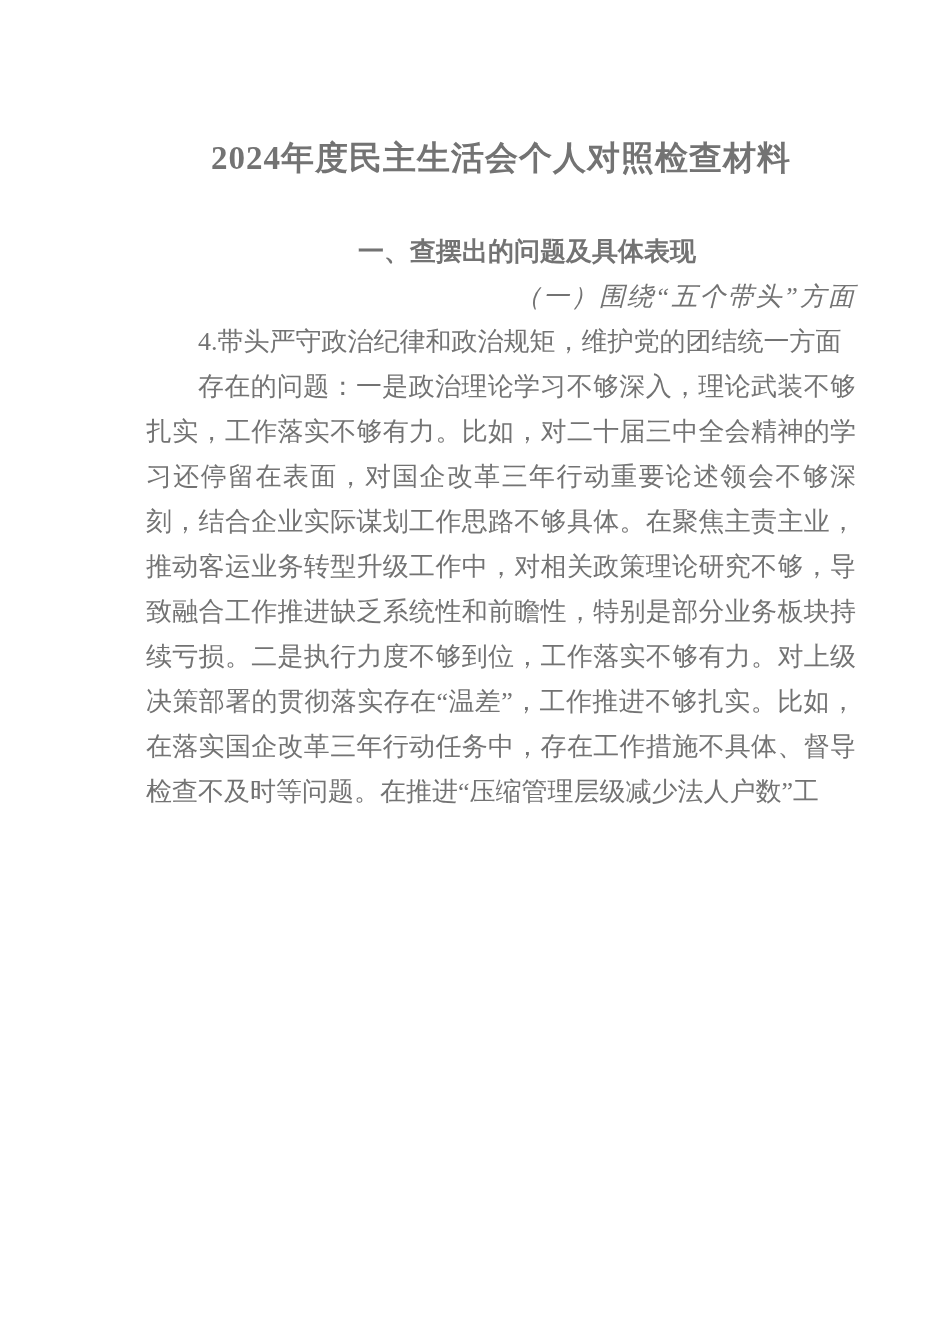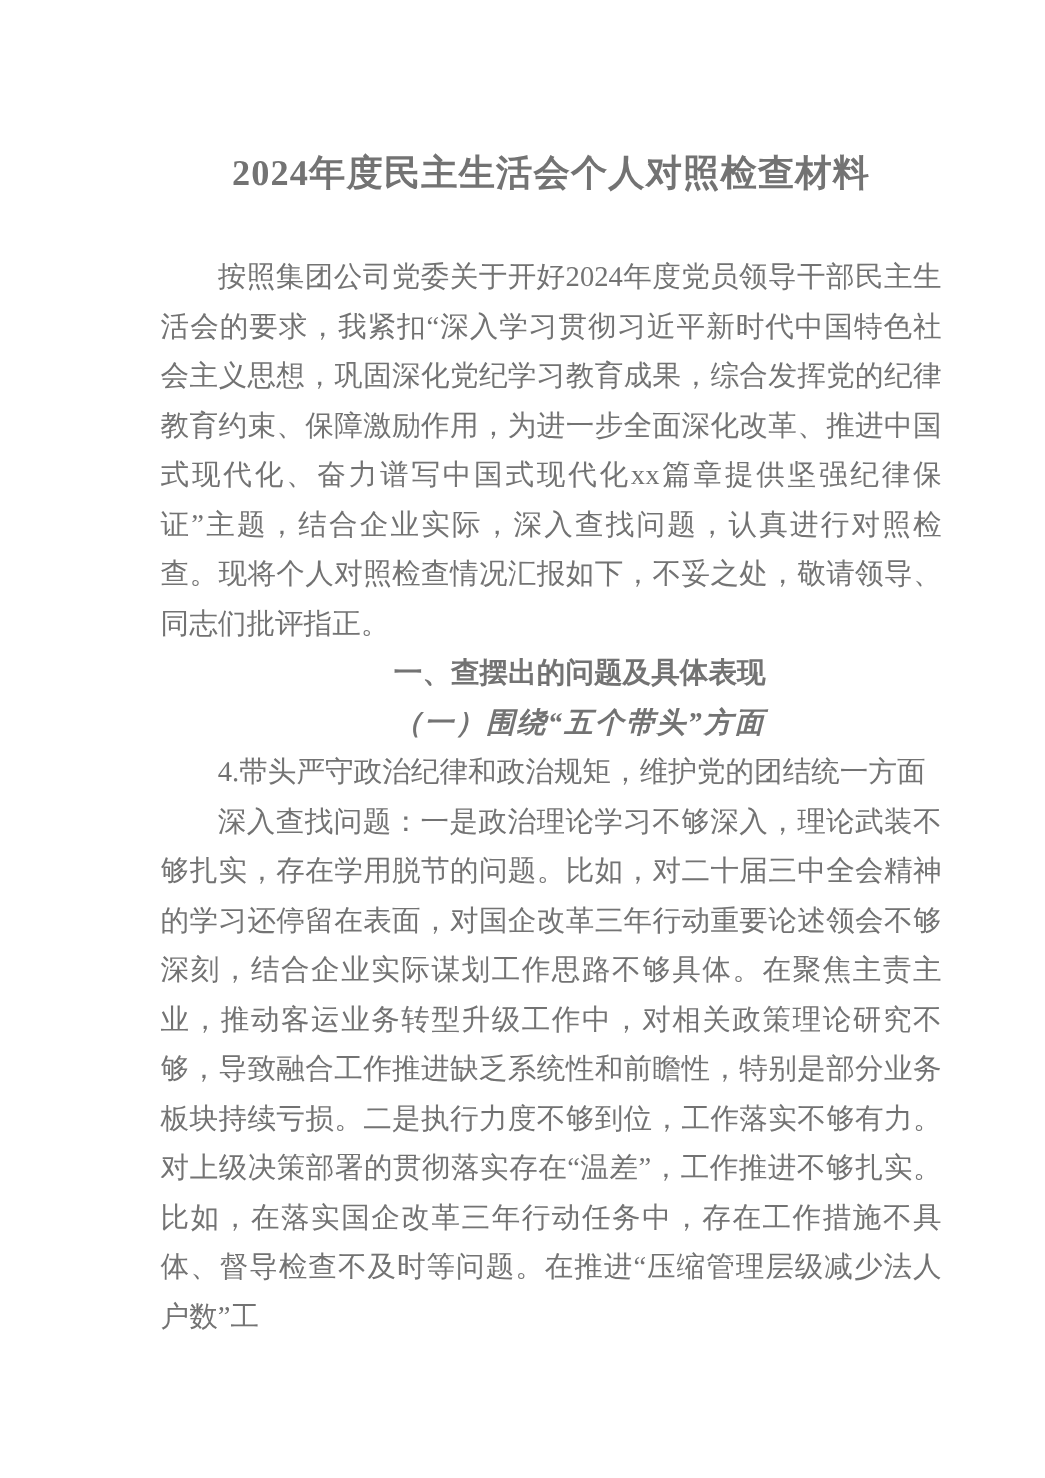--- a/index.html
+++ b/index.html
@@ -45,33 +45,32 @@
     font-weight: normal;
   }
   .para-heading-hei {
     font-family: "Liberation Sans", sans-serif;
     font-weight: bold;
     text-align: center;
   }
   .para-heading-kai {
     font-family: "Liberation Serif", serif;
     font-style: italic;
-    font-weight: bold;
-    text-align: center;
+    font-weight: normal;
+    text-align: right;
     letter-spacing: 2px;
   }
 </style>
 </head>
 <body>
 
 <div class="page">
   <h1 class="doc-title">2024年度民主生活会个人对照检查材料</h1>
 
-  <p class="para para-body">按照集团公司党委关于开好2024年度党员领导干部民主生活会的要求，我紧扣“深入学习贯彻习近平新时代中国特色社会主义思想，巩固深化党纪学习教育成果，综合发挥党的纪律教育约束、保障激励作用，为进一步全面深化改革、推进中国式现代化、奋力谱写中国式现代化xx篇章提供坚强纪律保证”主题，结合企业实际，深入查找问题，认真进行对照检查。现将个人对照检查情况汇报如下，不妥之处，敬请领导、同志们批评指正。</p>
 
   <h2 class="para para-heading-hei">一、查摆出的问题及具体表现</h2>
 
   <h3 class="para para-heading-kai">（一）围绕“五个带头”方面</h3>
 
   <p class="para para-body">4.带头严守政治纪律和政治规矩，维护党的团结统一方面</p>
 
-  <p class="para para-body">深入查找问题：一是政治理论学习不够深入，理论武装不够扎实，存在学用脱节的问题。比如，对二十届三中全会精神的学习还停留在表面，对国企改革三年行动重要论述领会不够深刻，结合企业实际谋划工作思路不够具体。在聚焦主责主业，推动客运业务转型升级工作中，对相关政策理论研究不够，导致融合工作推进缺乏系统性和前瞻性，特别是部分业务板块持续亏损。二是执行力度不够到位，工作落实不够有力。对上级决策部署的贯彻落实存在“温差”，工作推进不够扎实。比如，在落实国企改革三年行动任务中，存在工作措施不具体、督导检查不及时等问题。在推进“压缩管理层级减少法人户数”工</p>
+  <p class="para para-body">存在的问题：一是政治理论学习不够深入，理论武装不够扎实，工作落实不够有力。比如，对二十届三中全会精神的学习还停留在表面，对国企改革三年行动重要论述领会不够深刻，结合企业实际谋划工作思路不够具体。在聚焦主责主业，推动客运业务转型升级工作中，对相关政策理论研究不够，导致融合工作推进缺乏系统性和前瞻性，特别是部分业务板块持续亏损。二是执行力度不够到位，工作落实不够有力。对上级决策部署的贯彻落实存在“温差”，工作推进不够扎实。比如，在落实国企改革三年行动任务中，存在工作措施不具体、督导检查不及时等问题。在推进“压缩管理层级减少法人户数”工</p>
 </div>
 
 </body></html>

